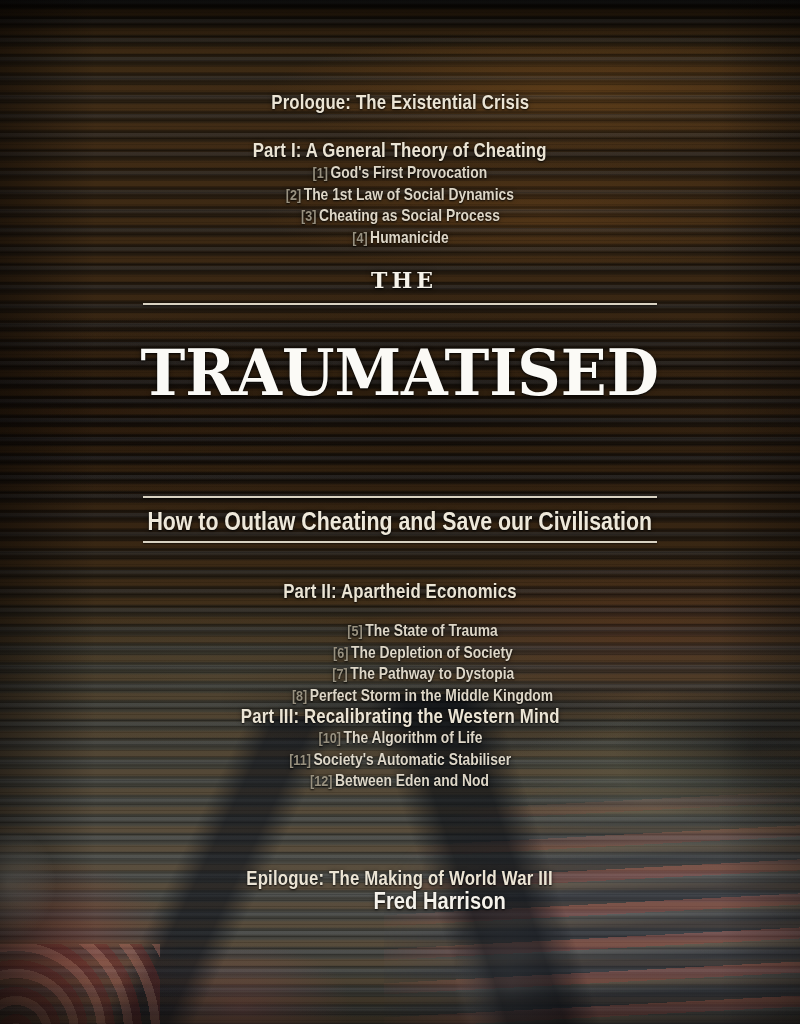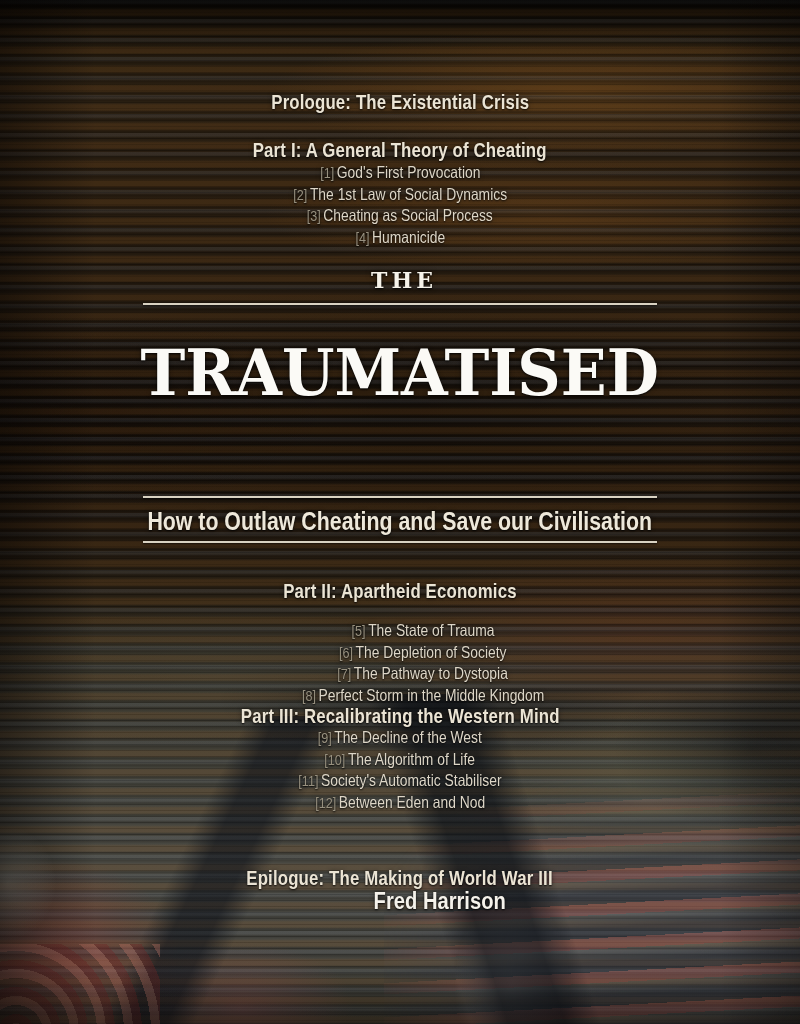--- a/index.html
+++ b/index.html
@@ -73,21 +73,21 @@
       linear-gradient(90deg, rgba(4,2,1,0.50) 0%, transparent 12%, transparent 90%, rgba(4,2,1,0.30) 100%),
       linear-gradient(180deg, rgba(0,0,0,0.55) 0%, transparent 5%, transparent 95%, rgba(0,0,0,0.40) 100%),
       radial-gradient(ellipse 130% 85% at 50% 45%, transparent 62%, rgba(0,0,0,0.22) 100%);
   }
   
   .txt { position:absolute; left:0; width:100%; text-align:center;
          text-shadow:0 1px 2px rgba(0,0,0,0.8), 0 0 6px rgba(0,0,0,0.45); }
   .cond   { display:inline-block; transform:scaleX(0.80); transform-origin:50% 50%; white-space:nowrap; }
   .cond88 { display:inline-block; transform:scaleX(0.84); transform-origin:50% 50%; white-space:nowrap; }
   .heading  { font-size:21px; font-weight:bold; color:#ebe4d4; letter-spacing:0.2px; }
-  .chapters { line-height:20.5px; font-size:16.5px; font-weight:normal; color:#ddd6c7; }
+  .chapters { line-height:20.5px; font-size:16.5px; font-weight:bold; color:#ddd6c7; }
   .chapters .num { color:#97907f; font-size:15px; margin-right:3px; }
   .rule { position:absolute; left:143px; width:514px; height:2px; background:#d9d2c2;
           box-shadow:0 1px 2px rgba(0,0,0,0.6); }
   .title-the { top:267px; font-family:"DejaVu Serif", serif; font-weight:bold; font-size:22px;
                letter-spacing:4px; padding-left:4px; color:#f6f3ea; line-height:26px; }
   .title-main1 { top:305px; height:64px; line-height:64px; font-family:"DejaVu Serif", serif;
                  font-weight:bold; font-size:64px; color:#fbfaf6;margin-top:36px; }
   .title-main1 .sq { display:inline-block; transform:scaleX(0.94); transform-origin:50% 50%; white-space:nowrap; }
   .title-main2 { top:358px; height:114px; line-height:114px; font-weight:bold; font-size:134px;
                  letter-spacing:-2px; color:#ffffff; }
@@ -146,21 +146,20 @@
     <div><span class="cond88"><span class="num">[5]</span><span>The State of Trauma</span></span></div>
     <div><span class="cond88"><span class="num">[6]</span><span>The Depletion of Society</span></span></div>
     <div><span class="cond88"><span class="num">[7]</span><span>The Pathway to Dystopia</span></span></div>
     <div><span class="cond88"><span class="num">[8]</span><span>Perfect Storm in the Middle Kingdom</span></span></div>
   </div>
 
   <div class="txt heading" style="top:704px;">
     <span class="cond">Part III: Recalibrating the Western Mind</span>
   </div>
   <div class="txt chapters" style="top:727px;">
-    <div><span class="cond88"><span class="num">[9]</span><span>The Decline of the West</span></span></div>
     <div><span class="cond88"><span class="num">[10]</span><span>The Algorithm of Life</span></span></div>
     <div><span class="cond88"><span class="num">[11]</span><span>Society's Automatic Stabiliser</span></span></div>
     <div><span class="cond88"><span class="num">[12]</span><span>Between Eden and Nod</span></span></div>
   </div>
 
   <div class="txt heading" style="top:866px;">
     <span class="cond">Epilogue: The Making of World War III</span>
   </div>
 
   <div class="txt author">

